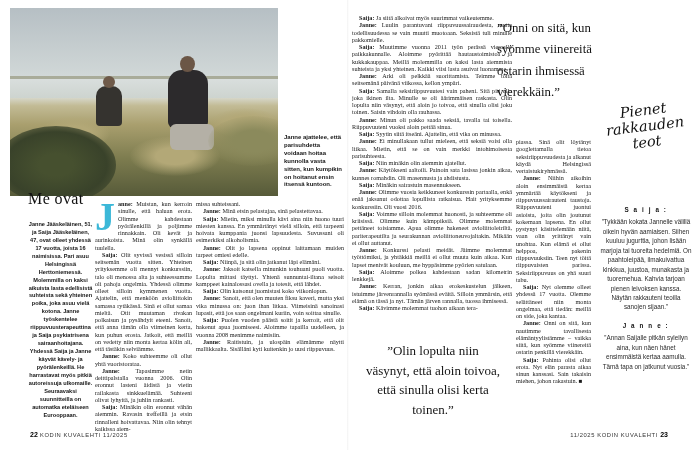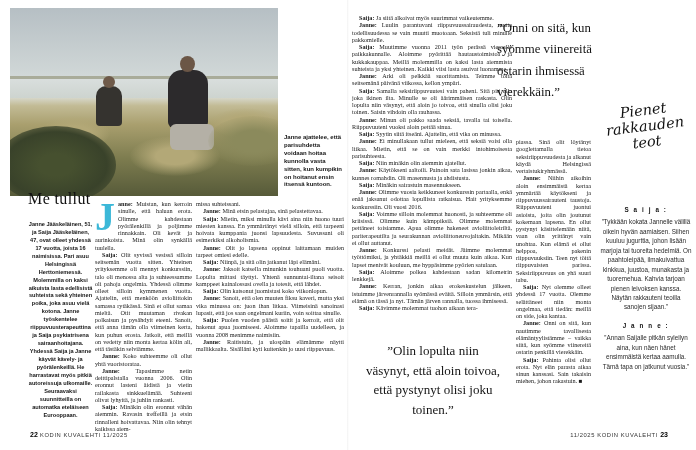--- a/index.html
+++ b/index.html
@@ -65,21 +65,21 @@
   <div class="tuft" style="left:120px;top:128px;width:90px;height:40px;"></div>
   <div class="tuft" style="left:200px;top:100px;width:70px;height:30px;"></div>
   <div class="man"></div>
   <div class="woman"></div>
   <div class="bushR"></div>
   <div class="bushL"></div>
 </div>
 
 <div class="abs caption">Janne ajattelee, että parisuhdetta voidaan hoitaa kunnolla vasta sitten, kun kumpikin on hoitanut ensin itsensä kuntoon.</div>
 
-<div class="abs title">Me tullut</div>
+<div class="abs title">Me ovat</div>
 
 <div class="abs intro">Janne Jääskeläinen, 51, ja Saija Jääskeläinen, 47, ovat olleet yhdessä 17 vuotta, joista 16 naimisissa. Pari asuu Helsingissä Herttoniemessä. Molemmilla on kaksi aikuista lasta edellisistä suhteista sekä yhteinen poika, joka asuu vielä kotona. Janne työskentelee riippuvuusterapeuttina ja Saija psykiatrisena sairaanhoitajana. Yhdessä Saija ja Janne käyvät kävely- ja pyörälenkeillä. He harrastavat myös pitkiä autoreissuja ulkomaille. Seuraavaksi suunnitteilla on automatka eteläiseen Eurooppaan.</div>
 
 <div class="abs col col1">
   <span class="dropcap">J</span>
 
     <p class="cont"><b class="spk">anne:</b> <span>Muistan, kun kerroin sinulle, että haluan erota. Olimme kahdestaan pyörälenkillä ja poljimme rinnakkain. Oli kevät ja aurinkoista. Minä olin synkällä tuulella.</span></p>
 
     <p><b class="spk">Saija:</b> <span>Olit syvissä vesissä silloin seitsemän vuotta sitten. Yhteinen yrityksemme oli mennyt konkurssiin, talo oli menossa alta ja suhteessamme oli pahoja ongelmia. Yhdessä olimme olleet silloin kymmenen vuotta. Ajattelin, että menköön avioliittokin samassa rytäkässä. Sinä et ollut samaa mieltä. Otit muutaman rivakan polkaisun ja pysähdyit eteeni. Sanoit, että anna tämän olla viimeinen kerta, kun puhun erosta. Jatkoit, että meillä on vedetty niin monta kertaa kölin ali, että tästäkin selviämme.</span></p>
 
@@ -164,21 +164,21 @@
 
     <p><b class="spk">Janne:</b> <span>Niihin aikoihin aloin ensimmäistä kertaa ymmärtää käytökseni ja riippuvuussairauteni taustoja. Riippuvuuteni juontui asioista, joita olin joutunut kokemaan lapsena. En ollut pystynyt käsittelemään niitä, vaan olin yrittänyt vain unohtaa. Kun elämä ei ollut helppoa, pakenin riippuvuuksiin. Teen nyt töitä riippuvaisten parissa. Seksiriippuvuus on yhä suuri tabu.</span></p>
 
     <p><b class="spk">Saija:</b> <span>Nyt olemme olleet yhdessä 17 vuotta. Olemme selättäneet niin monta ongelmaa, että tiedän: meillä on side, joka kantaa.</span></p>
 
     <p><b class="spk">Janne:</b> <span>Onni on sitä, kun nautimme tavallisesta elämäntyylistämme – vaikka siitä, kun syömme viinereitä ostarin penkillä vierekkäin.</span></p>
 
     <p><b class="spk">Saija:</b> <span>Pahinta olisi ollut erota. Nyt elän parasta aikaa sinun kanssasi. Sain takaisin miehen, johon rakastuin. ■</span></p>
   </div>
 
-<div class="abs quoteBottom">”Olin lopulta niin väsynyt, että aloin toivoa, että pystynyt olisi joku toinen.”</div>
+<div class="abs quoteBottom">”Olin lopulta niin väsynyt, että aloin toivoa, että sinulla olisi kerta toinen.”</div>
 
 <div class="abs sbHead">Pienet rakkauden teot</div>
 
 <div class="abs sbBody">
   
 
     <span><span class="who">S a i j a :</span><span class="say">”Tykkään kokata Jannelle välillä oikein hyvän aamiaisen. Siihen kuuluu jugurttia, johon lisään marjoja tai tuoreita hedelmiä. On paahtoleipää, ilmakuivattua kinkkua, juustoa, munakasta ja tuoremehua. Kahvia tarjoan pienen leivoksen kanssa. Näytän rakkauteni teoilla sanojen sijaan.”</span></span>
   
     <span><span class="who">J a n n e :</span><span class="say">”Annan Saijalle pitkän syleilyn aina, kun näen hänet ensimmäistä kertaa aamulla. Tämä tapa on jatkunut vuosia.”</span></span>
   </div>

